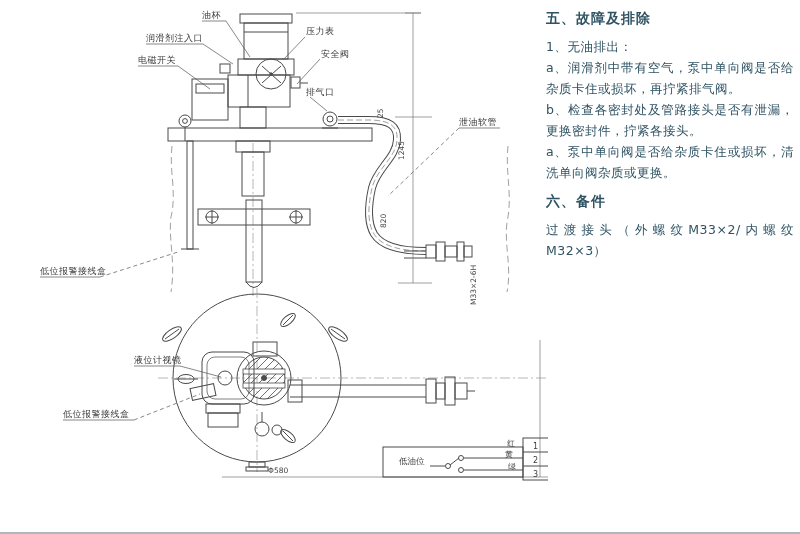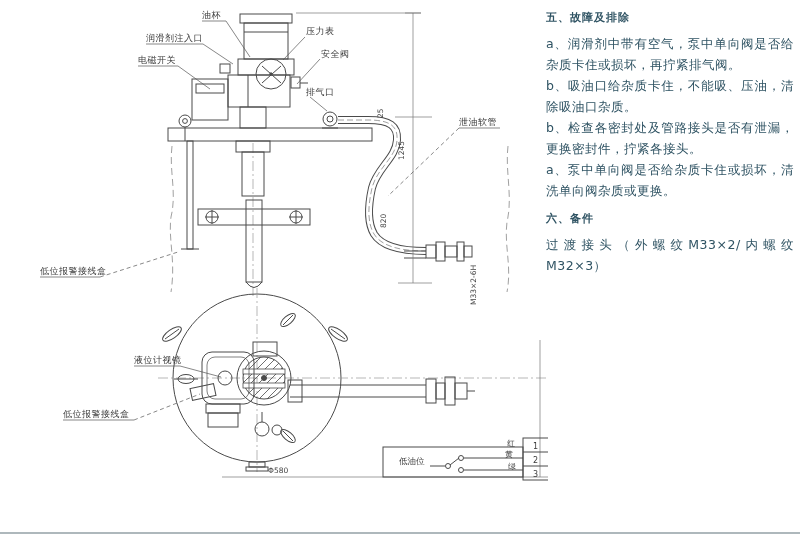--- a/index.html
+++ b/index.html
@@ -17,21 +17,21 @@
   svg { display:block; }
   svg text { font-family: "DejaVu Sans", sans-serif; fill:#3a3a3a; stroke:none; }
   .cjk-label { font-size: 9px; letter-spacing: 0.5px; }
   .dim-label { font-size: 7.5px; fill:#444; }
   .term-num  { font-size: 8px; }
   .manual {
     position:absolute; left:546px; top:10px; width:248px;
     color:#2f5363;
   }
   .manual h3 {
-    margin:0 0 8px 0; font-size:11px; font-weight:bold; letter-spacing:1px;
+    margin:0 0 8px 0; font-size:14px; font-weight:bold; letter-spacing:1px;
   }
   .manual h3.spare { margin-top:10px; }
   .manual p {
     margin:0; font-size:12.5px; line-height:21px; letter-spacing:0.5px;
     text-align: justify;
   }
 </style>
 </head>
 <body>
 
@@ -278,21 +278,21 @@
     <text class="term-num" x="505" y="457">黄</text>
     <text class="term-num" x="508" y="469">绿</text>
     <text class="term-num" x="533" y="449">1</text>
     <text class="term-num" x="533" y="463">2</text>
     <text class="term-num" x="533" y="477">3</text>
   </svg>
   </div>
 
   <div class="manual">
     <h3>五、故障及排除</h3>
+    <p>1、无油排出：</p>
     <p>a、润滑剂中带有空气，泵中单向阀是否给杂质卡住或损坏，再拧紧排气阀。</p>
-    <p>b、吸油口给杂质卡住，不能吸、压油，清除吸油口杂质。</p>
     <p>b、检查各密封处及管路接头是否有泄漏，更换密封件，拧紧各接头。</p>
     <p>a、泵中单向阀是否给杂质卡住或损坏，清洗单向阀杂质或更换。</p>
     <h3 class="spare">六、备件</h3>
     <p>过渡接头（外螺纹M33×2/内螺纹M32×3）</p>
   </div>
 
 </div>
 
 </body></html>

